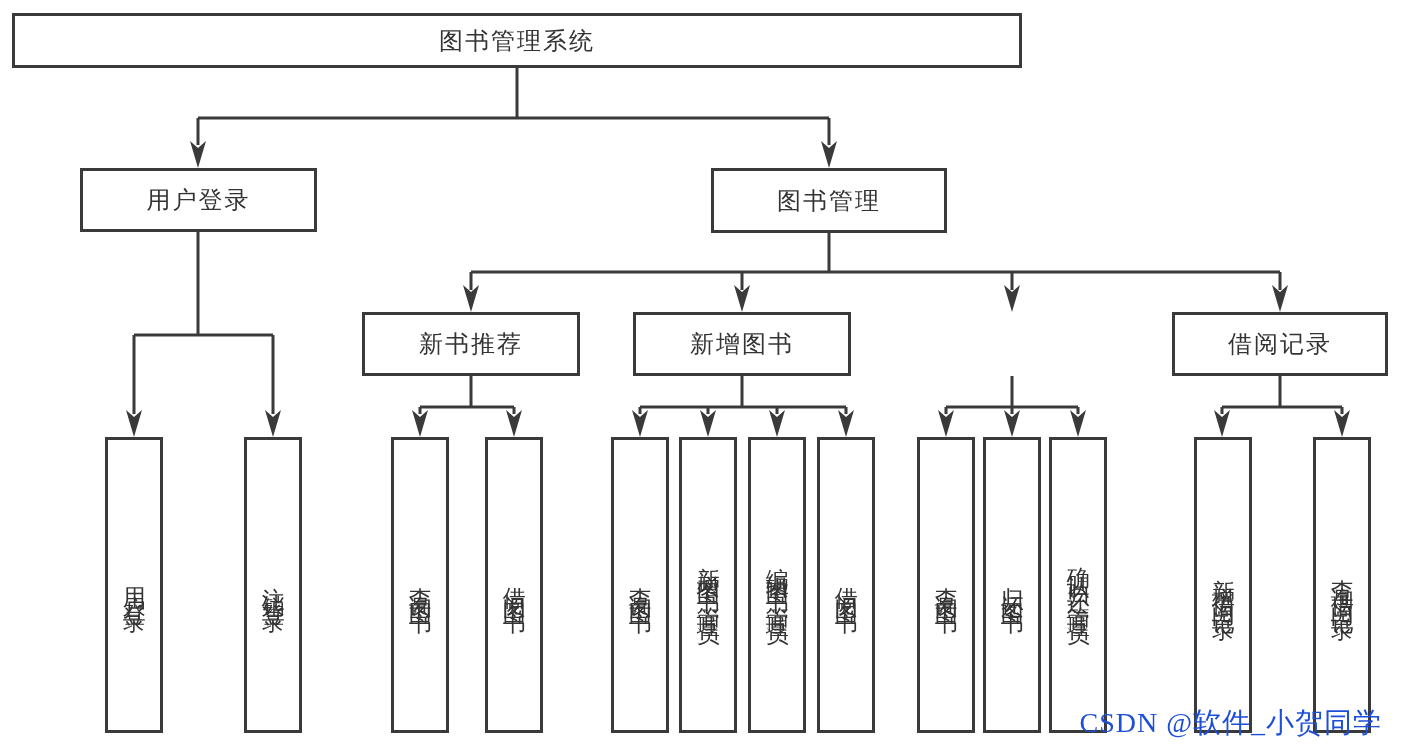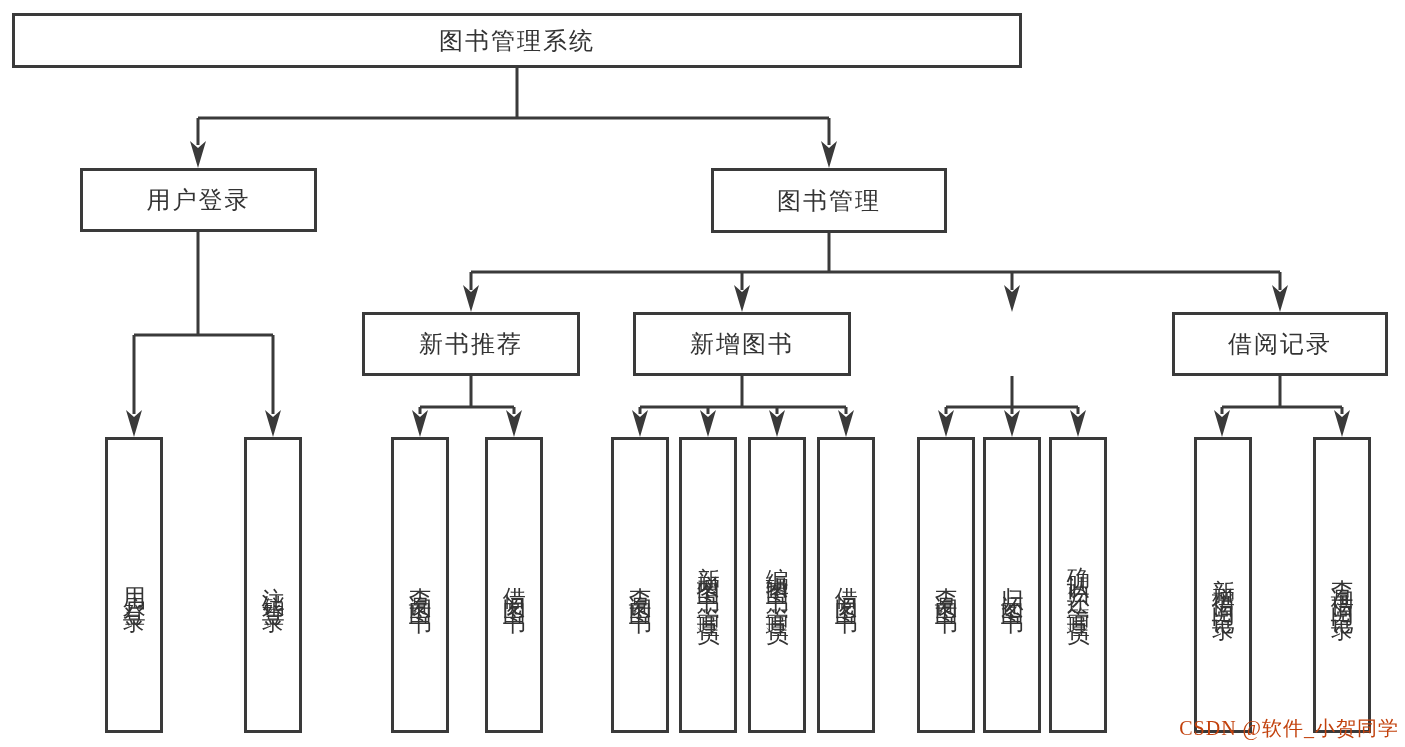--- a/index.html
+++ b/index.html
@@ -23,23 +23,23 @@
   .vbox .vtext{
     writing-mode:vertical-rl;
     text-orientation:mixed;
     font-size:23px;
     letter-spacing:8px;
     line-height:1.1;
     white-space:nowrap;
   }
   .watermark{
     position:absolute;
-    right:6px;bottom:5px;
-    font-size:20px;
-    color:#c2410c;
+    right:23px;bottom:5px;
+    font-size:28px;
+    color:#1d4ed8;
     letter-spacing:1px;
     z-index:5;
     white-space:nowrap;
   }
 </style>
 </head>
 <body>
 
 <div class="canvas">
 

